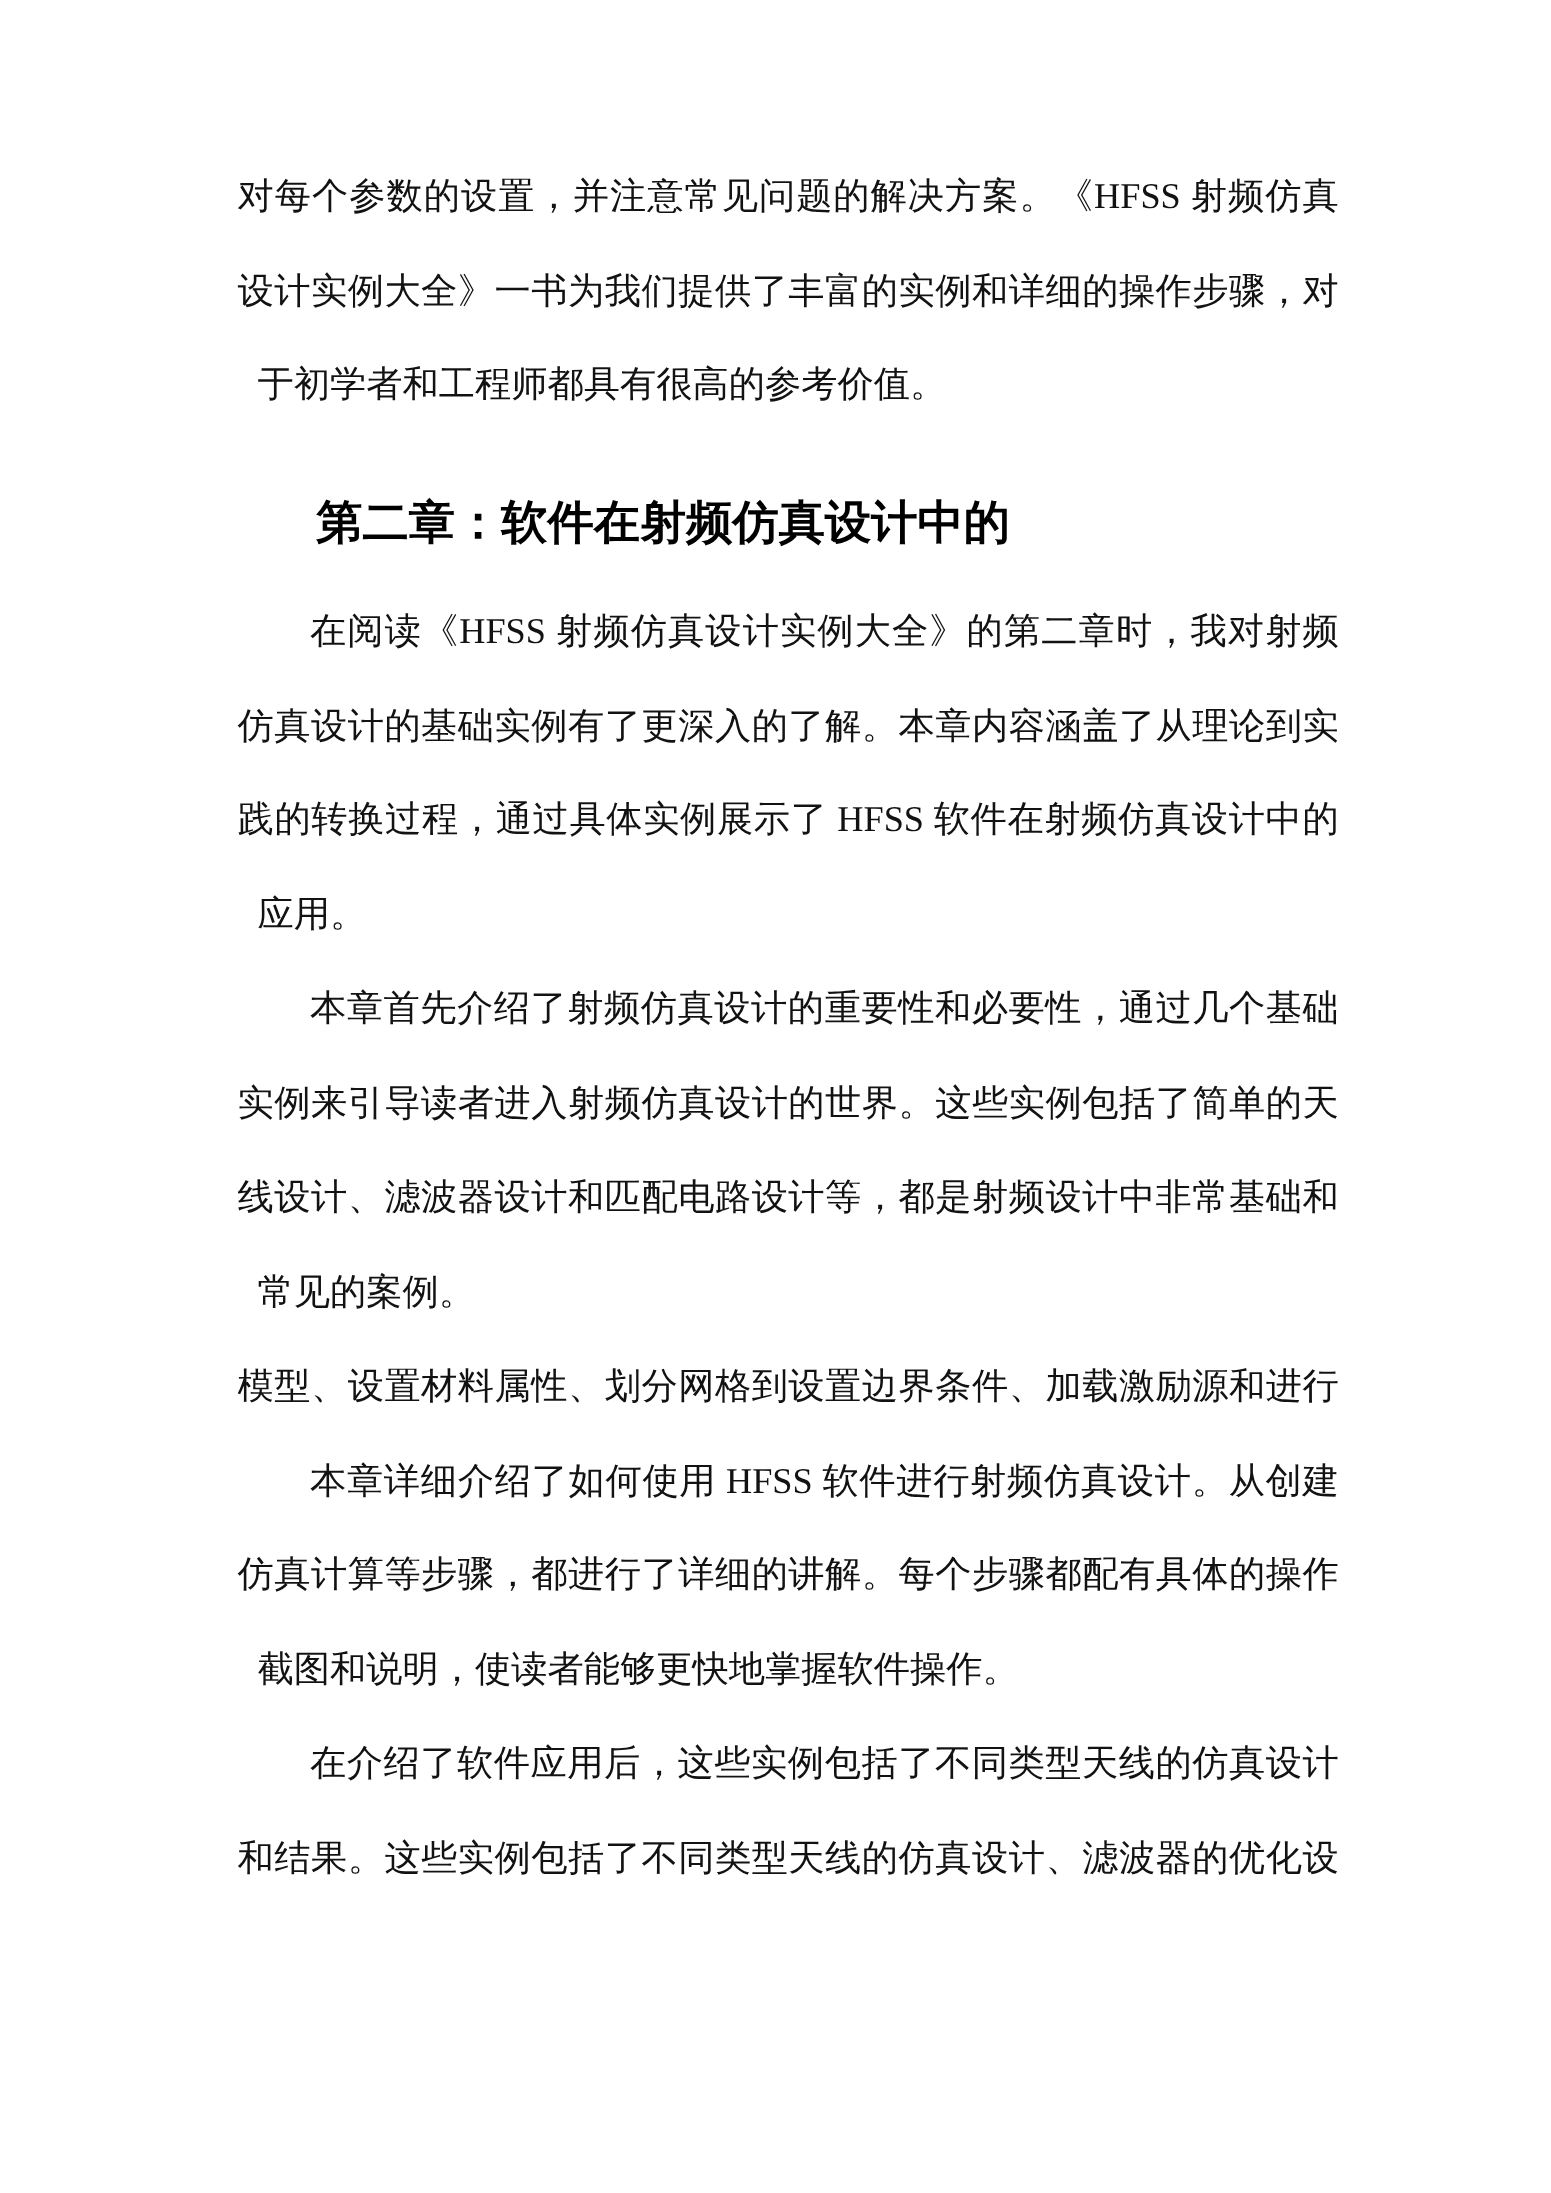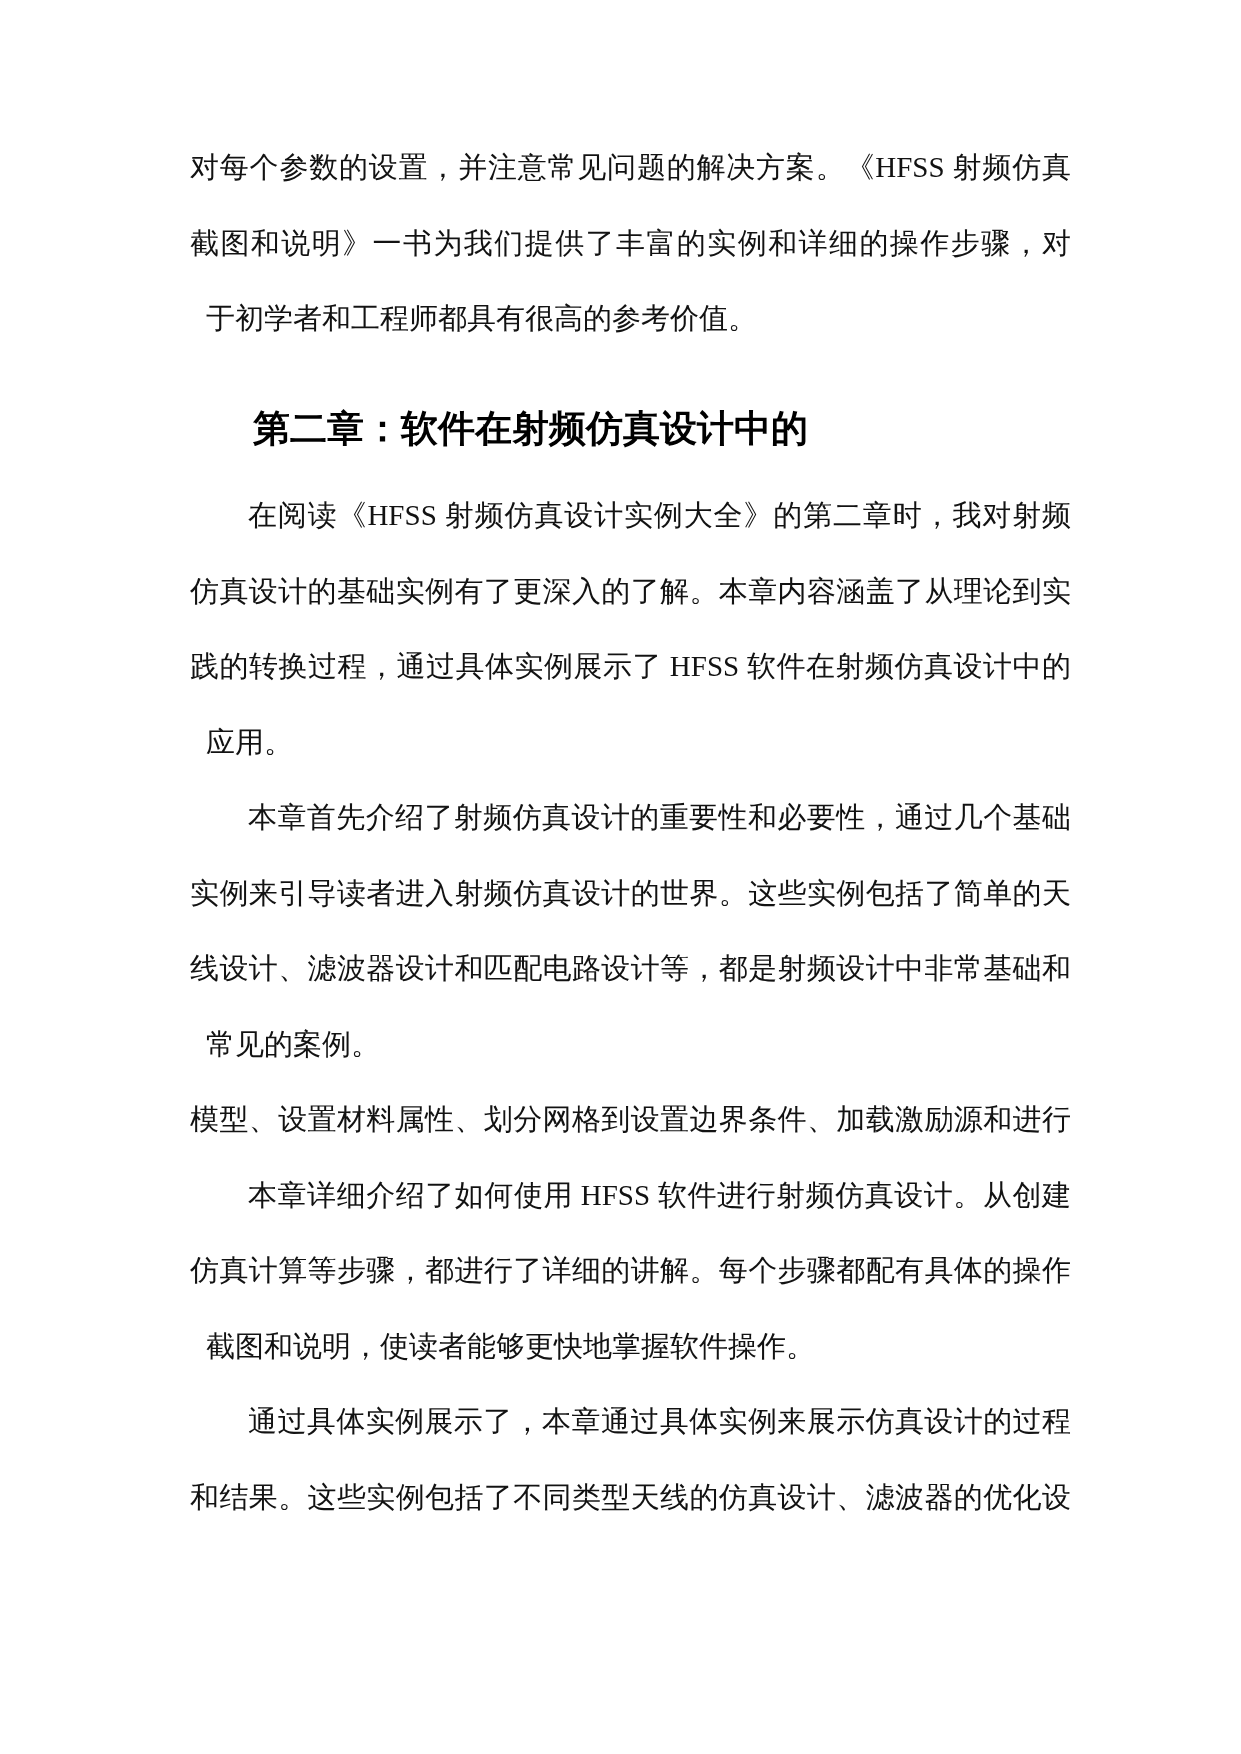--- a/index.html
+++ b/index.html
@@ -8,21 +8,21 @@
     width: 1241px;
     height: 1754px;
     background: #ffffff;
     overflow: hidden;
     font-family: "Liberation Serif", "DejaVu Serif", serif;
     color: #121212;
   }
   .content {
     position: absolute;
     left: 190px;
-    top: 130px;
+    top: 120px;
     width: 881px;
     font-size: 29px;
     line-height: 75.5px;
   }
   .line {
     height: 75.5px;
     white-space: nowrap;
     overflow: hidden;
   }
   .j {
@@ -41,21 +41,21 @@
   }
 </style>
 </head>
 <body>
 
 <div class="page">
   <div class="content">
 
     <div class="para">
       <div class="line j">对每个参数的设置，并注意常见问题的解决方案。《HFSS 射频仿真</div>
-      <div class="line j">截图和说明》一书为我们提供了丰富的实例和详细的操作步骤，对</div>
+      <div class="line j">设计实例大全》一书为我们提供了丰富的实例和详细的操作步骤，对</div>
       <div class="line last">于初学者和工程师都具有很高的参考价值。</div>
     </div>
 
     <div class="heading">第二章：软件在射频仿真设计中的</div>
 
     <div class="para">
       <div class="line j ind">在阅读《HFSS 射频仿真设计实例大全》的第二章时，我对射频</div>
       <div class="line j">仿真设计的基础实例有了更深入的了解。本章内容涵盖了从理论到实</div>
       <div class="line j">践的转换过程，通过具体实例展示了 HFSS 软件在射频仿真设计中的</div>
       <div class="line last">应用。</div>
@@ -69,18 +69,18 @@
     </div>
 
     <div class="para">
       <div class="line j">模型、设置材料属性、划分网格到设置边界条件、加载激励源和进行</div>
       <div class="line j ind">本章详细介绍了如何使用 HFSS 软件进行射频仿真设计。从创建</div>
       <div class="line j">仿真计算等步骤，都进行了详细的讲解。每个步骤都配有具体的操作</div>
       <div class="line last">截图和说明，使读者能够更快地掌握软件操作。</div>
     </div>
 
     <div class="para">
-      <div class="line j ind">通过具体实例展示了，本章通过具体实例来展示仿真设计的过程</div>
+      <div class="line j ind">在介绍了软件应用后，这些实例包括了不同类型天线的仿真设计</div>
       <div class="line j">和结果。这些实例包括了不同类型天线的仿真设计、滤波器的优化设</div>
     </div>
 
   </div>
 </div>
 
 </body></html>

